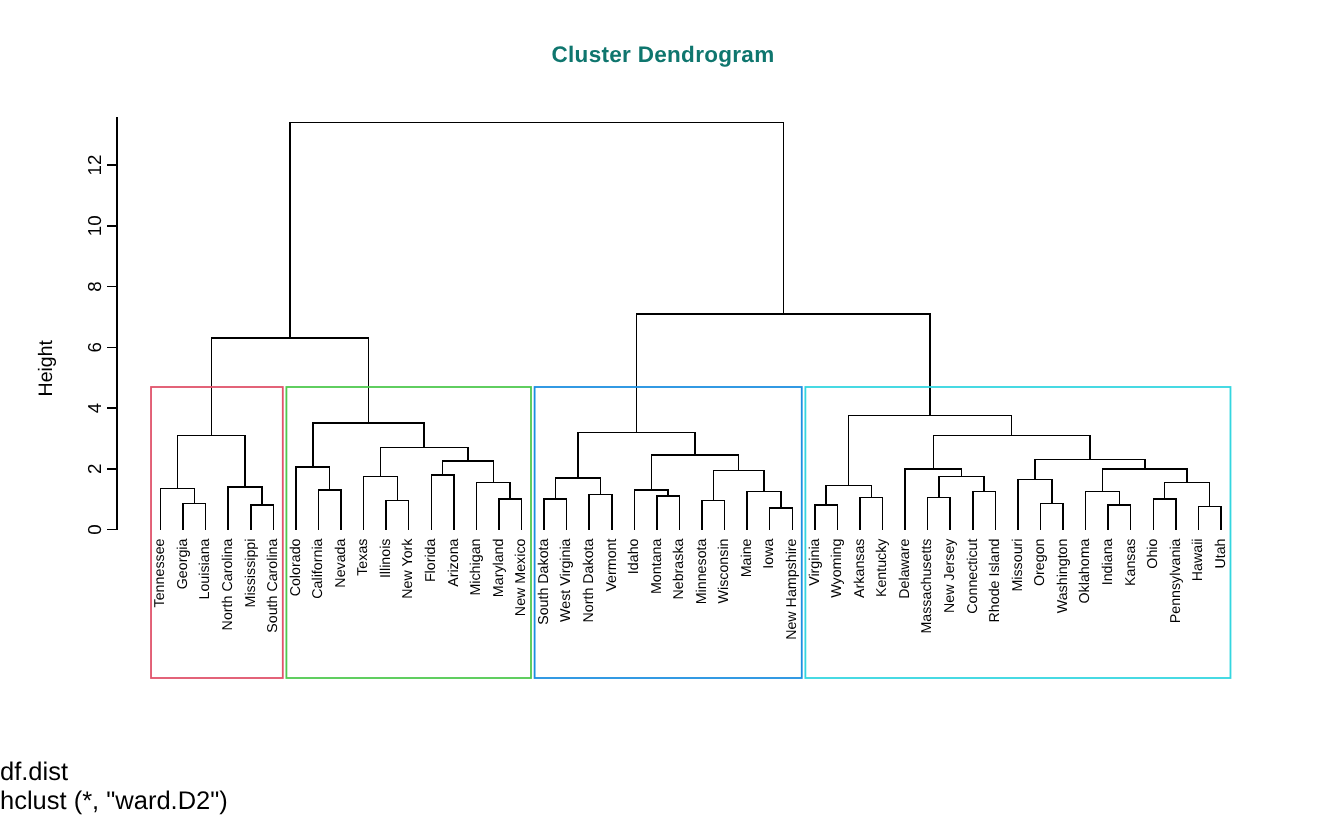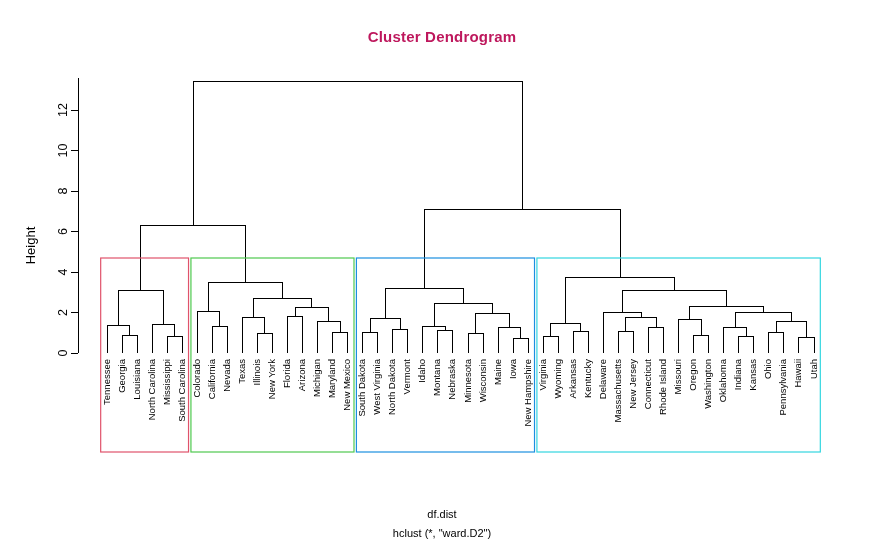--- a/index.html
+++ b/index.html
@@ -21,43 +21,42 @@
   }
   .plot-title {
     position: absolute;
     left: 0;
     top: 28px;
     width: 884px;
     text-align: center;
     font-family: "Liberation Sans", sans-serif;
     font-size: 15px;
     font-weight: bold;
-    color: #be185d;
+    color: #0f766e;
     letter-spacing: 0.2px;
   }
   .axis-title-y {
     position: absolute;
     left: -30px;
     top: 238px;
     width: 120px;
     text-align: center;
     font-family: "Liberation Sans", sans-serif;
     font-size: 13px;
     color: #000000;
     transform: rotate(-90deg);
     transform-origin: center center;
   }
   .xlab-block {
     position: absolute;
     left: 0;
     top: 505px;
     width: 884px;
-    text-align: center;
-    font-family: "Liberation Sans", sans-serif;
-    font-size: 11px;
+    font-family: "Liberation Sans", sans-serif;
+    font-size: 17px;
     color: #000000;
     line-height: 19px;
   }
   svg.dendro {
     position: absolute;
     left: 0;
     top: 0;
     width: 884px;
     height: 550px;
   }

